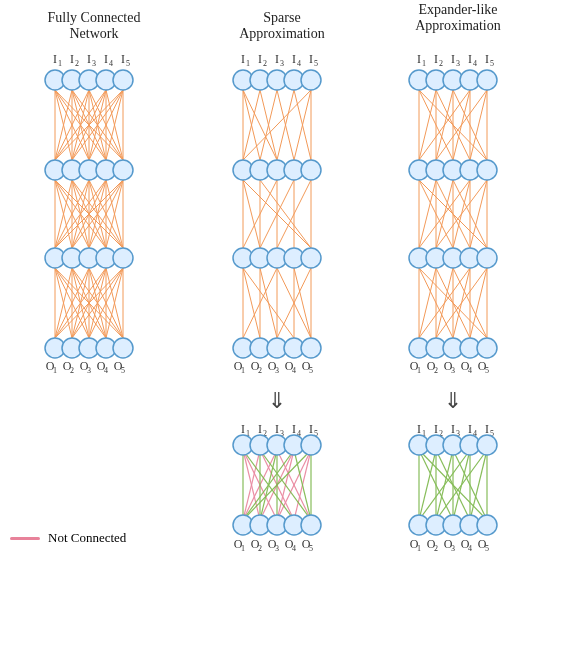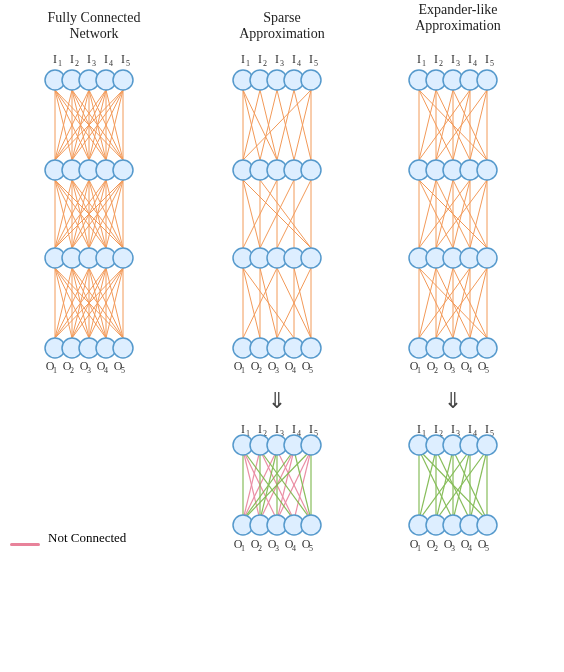--- a/index.html
+++ b/index.html
@@ -25,21 +25,21 @@
     .legend {
       position: absolute;
       left: 10px;
       top: 530px;
       display: flex;
       flex-direction: column;
       gap: 8px;
     }
     .legend-item {
       display: flex;
-      align-items: flex-end;
+      align-items: center;
       gap: 8px;
       font-size: 13px;
       font-family: serif;
     }
     .legend-line {
       width: 30px;
       height: 3px;
       border-radius: 2px;
     }
     .legend-line.not-connected { background: #e8829a; }

